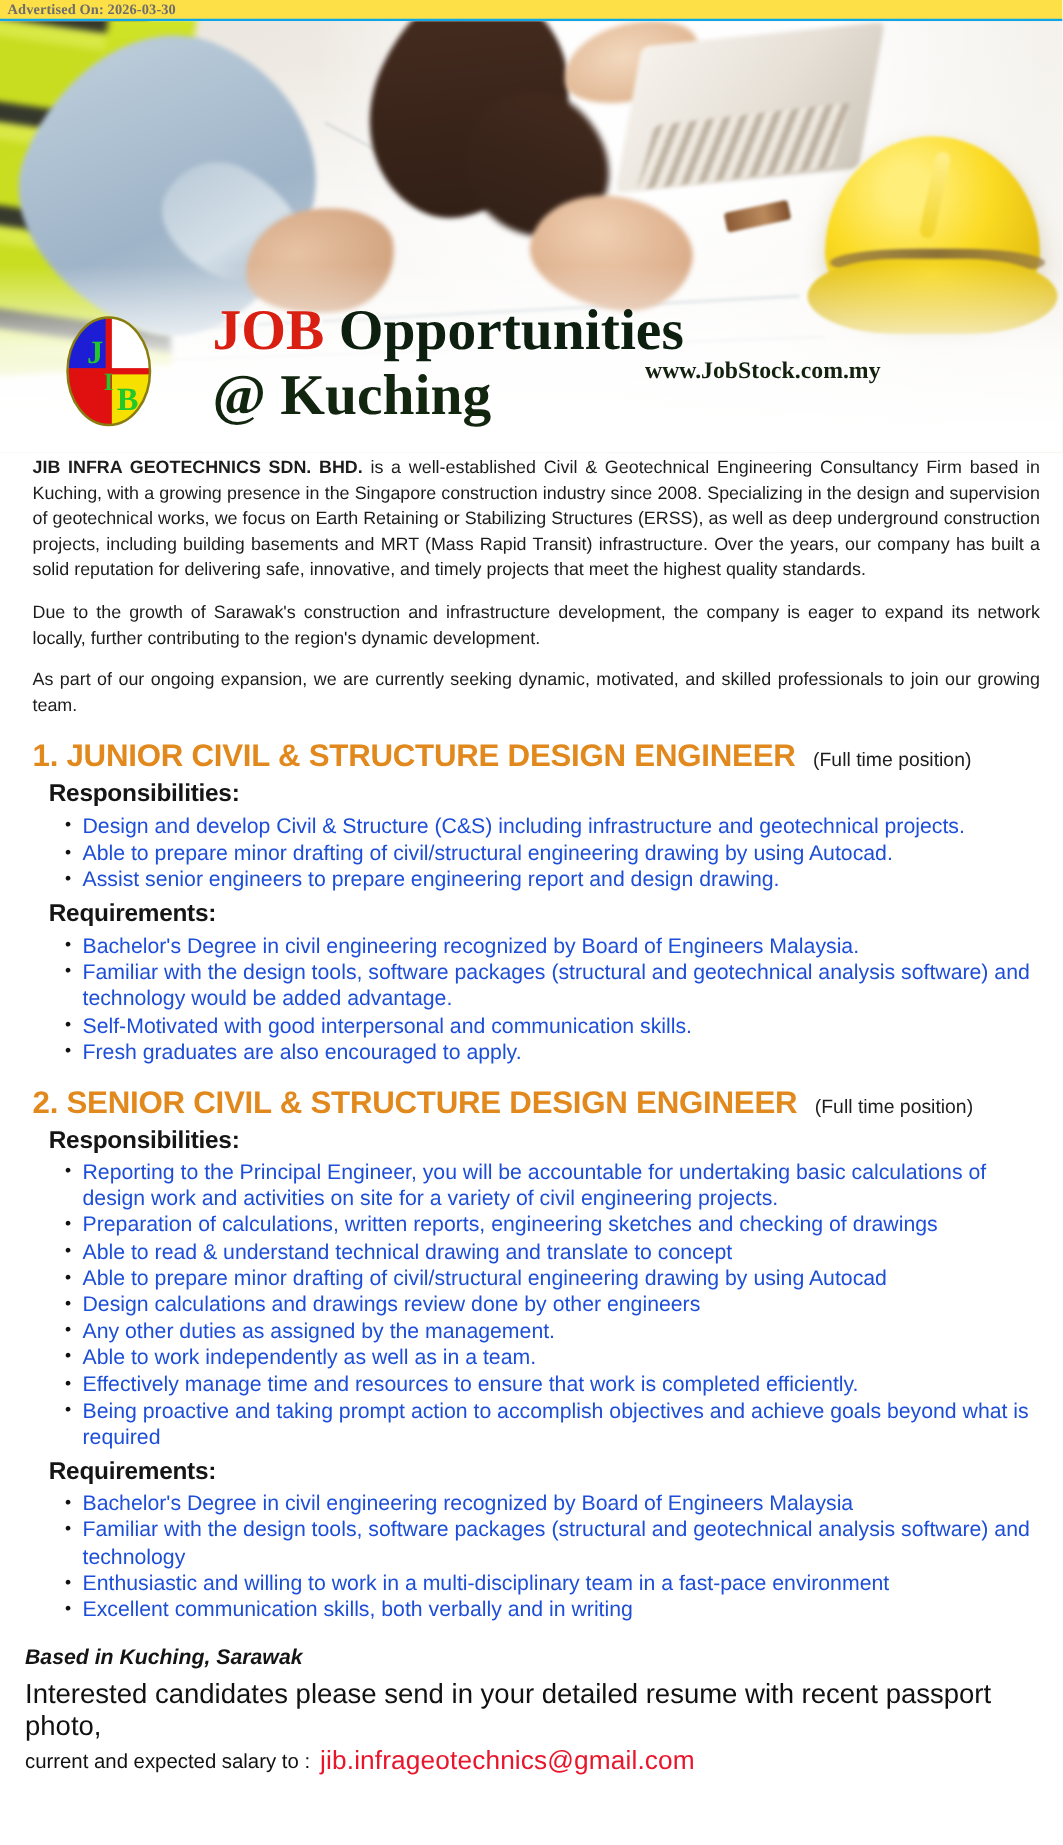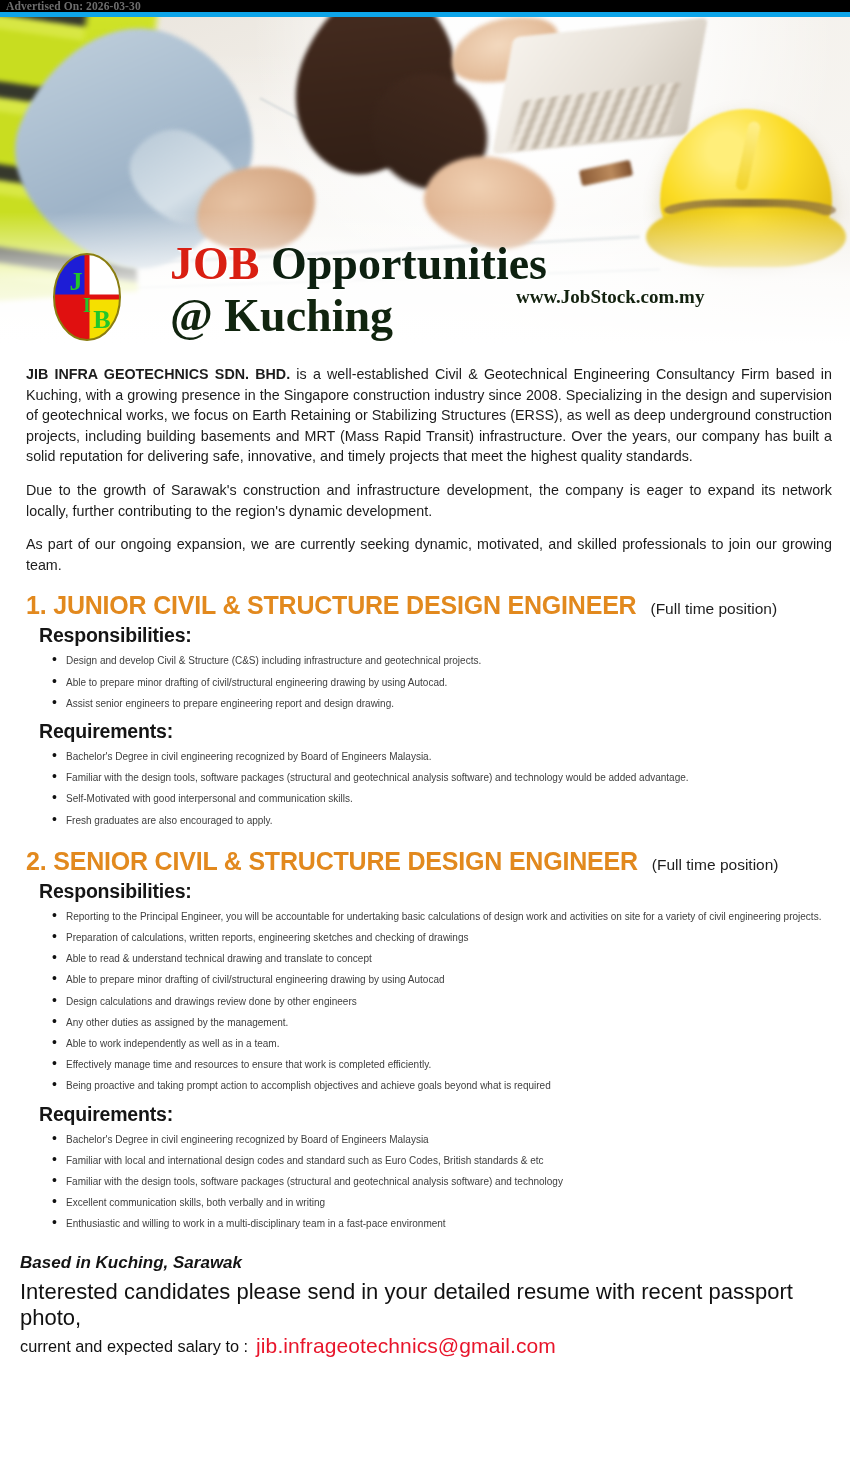--- a/index.html
+++ b/index.html
@@ -12,22 +12,22 @@
     height: 1476px;
     font-family: "Liberation Sans", sans-serif;
     color: #1a1a1a;
     overflow: hidden;
     position: relative;
   }
 
   
   .adbar {
     height: 17px;
-    background: #000000;
-    border-bottom: 5px solid #0ea5e9;
+    background: #fde047;
+    border-bottom: 2px solid #0ea5e9;
     display: flex;
     align-items: center;
     padding-left: 6px;
   }
   .adbar-text {
     font-family: "Liberation Serif", serif;
     font-size: 11.5px;
     font-weight: bold;
     color: #6d6d6d;
     letter-spacing: .1px;
@@ -300,23 +300,23 @@
     color: #151515;
     letter-spacing: -.2px;
   }
   ul.bullets {
     margin: 0 0 6px 0;
     padding-left: 26px;
     list-style: none;
   }
   ul.bullets li {
     position: relative;
-    font-size: 10px;
+    font-size: 17px;
     line-height: 21.2px;
-    color: #404040;
+    color: #1d4ed8;
     padding-left: 14px;
     margin-bottom: 0px;
   }
   ul.bullets li::before {
     content: "•";
     position: absolute;
     left: 0;
     top: -1px;
     font-size: 14px;
     color: #111;
@@ -466,24 +466,23 @@
     <li>Design calculations and drawings review done by other engineers</li>
     <li>Any other duties as assigned by the management.</li>
     <li>Able to work independently as well as in a team.</li>
     <li>Effectively manage time and resources to ensure that work is completed efficiently.</li>
     <li>Being proactive and taking prompt action to accomplish objectives and achieve goals beyond what is required</li>
   </ul>
 
   <h3 class="sec">Requirements:</h3>
   <ul class="bullets">
     <li>Bachelor's Degree in civil engineering recognized by Board of Engineers Malaysia</li>
-    <li>Familiar with local and international design codes and standard such as Euro Codes, British standards &amp; etc</li>
     <li>Familiar with the design tools, software packages (structural and geotechnical analysis software) and technology</li>
+    <li>Enthusiastic and willing to work in a multi-disciplinary team in a fast-pace environment</li>
     <li>Excellent communication skills, both verbally and in writing</li>
-    <li>Enthusiastic and willing to work in a multi-disciplinary team in a fast-pace environment</li>
   </ul>
 </div>
 
 <div class="footer">
   <div class="based">Based in Kuching, Sarawak</div>
   <div class="apply-line">Interested candidates please send in your detailed resume with recent passport photo,</div>
   <div class="apply-line2">
     <span>current and expected salary to :</span>
     <span class="email">jib.infrageotechnics@gmail.com</span>
   </div>

